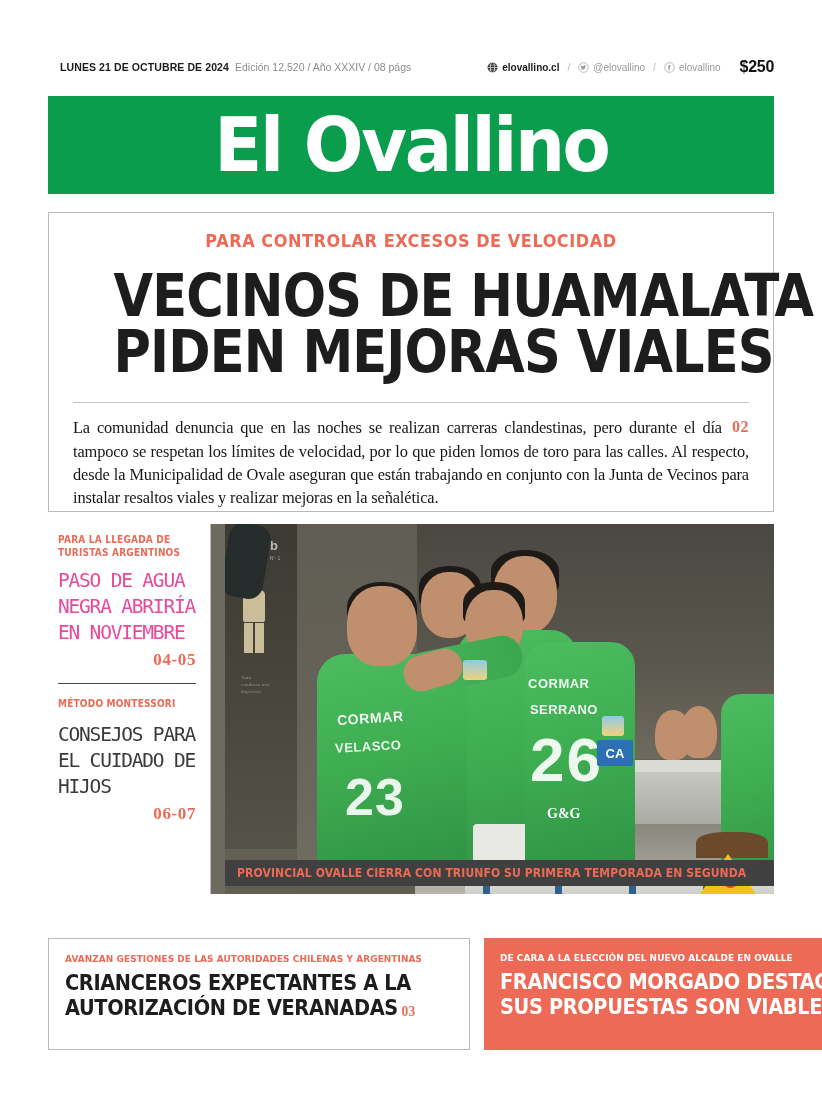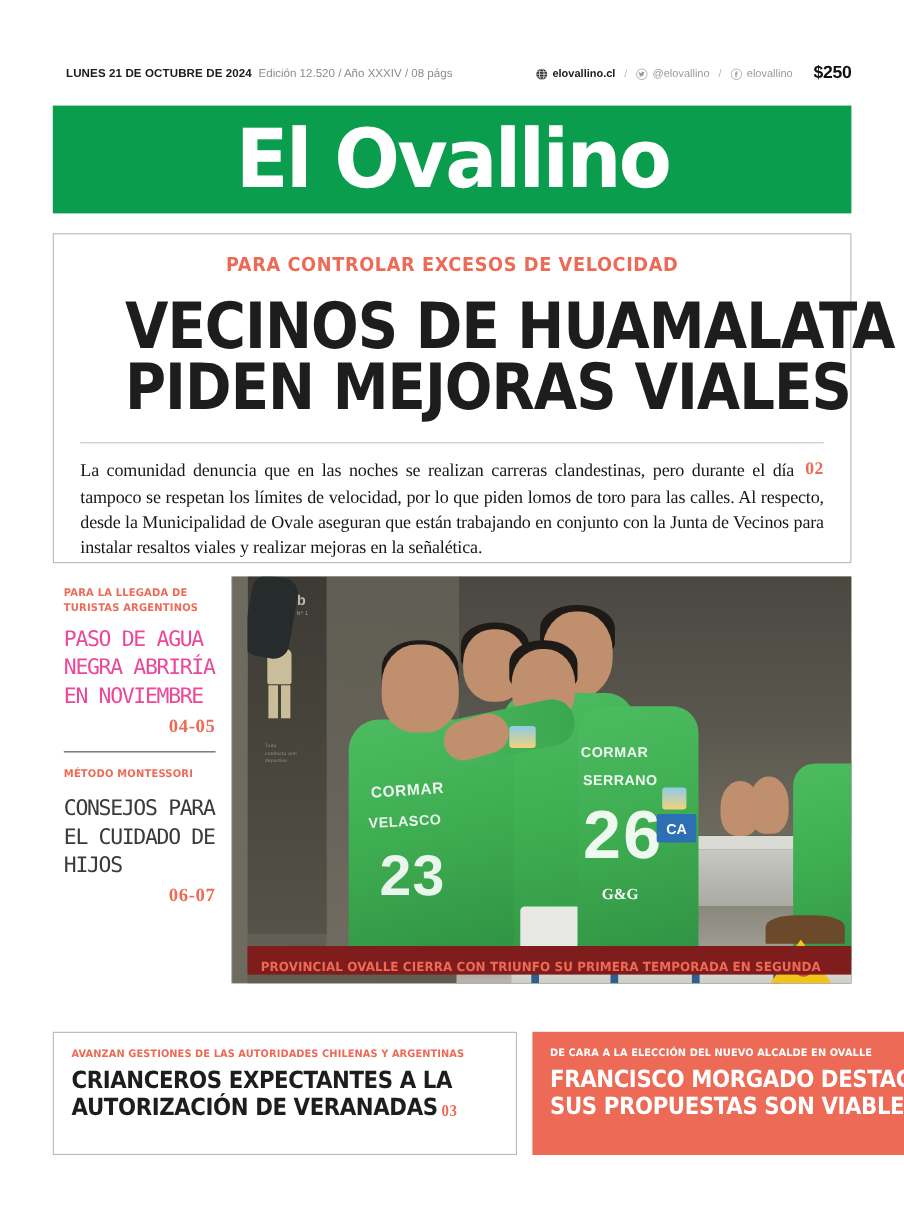--- a/index.html
+++ b/index.html
@@ -392,23 +392,23 @@
     background: #6b4a2c; border-radius: 40% 40% 0 0;
   }
 
   
   .caption-bar {
     position: absolute;
     left: 14px;
     right: 0;
     bottom: 8px;
     height: 26px;
-    background: #7f1d1d;
-    display: flex;
-    align-items: flex-end;
+    background: #404040;
+    display: flex;
+    align-items: center;
     padding: 0 10px 0 12px;
     z-index: 10;
   }
   .caption-text {
     color: #ec6a56;
     font-family: "DejaVu Sans", sans-serif;
     font-weight: bold;
     font-size: 11.4px;
     letter-spacing: 0.1px;
     transform: scaleX(0.95);

